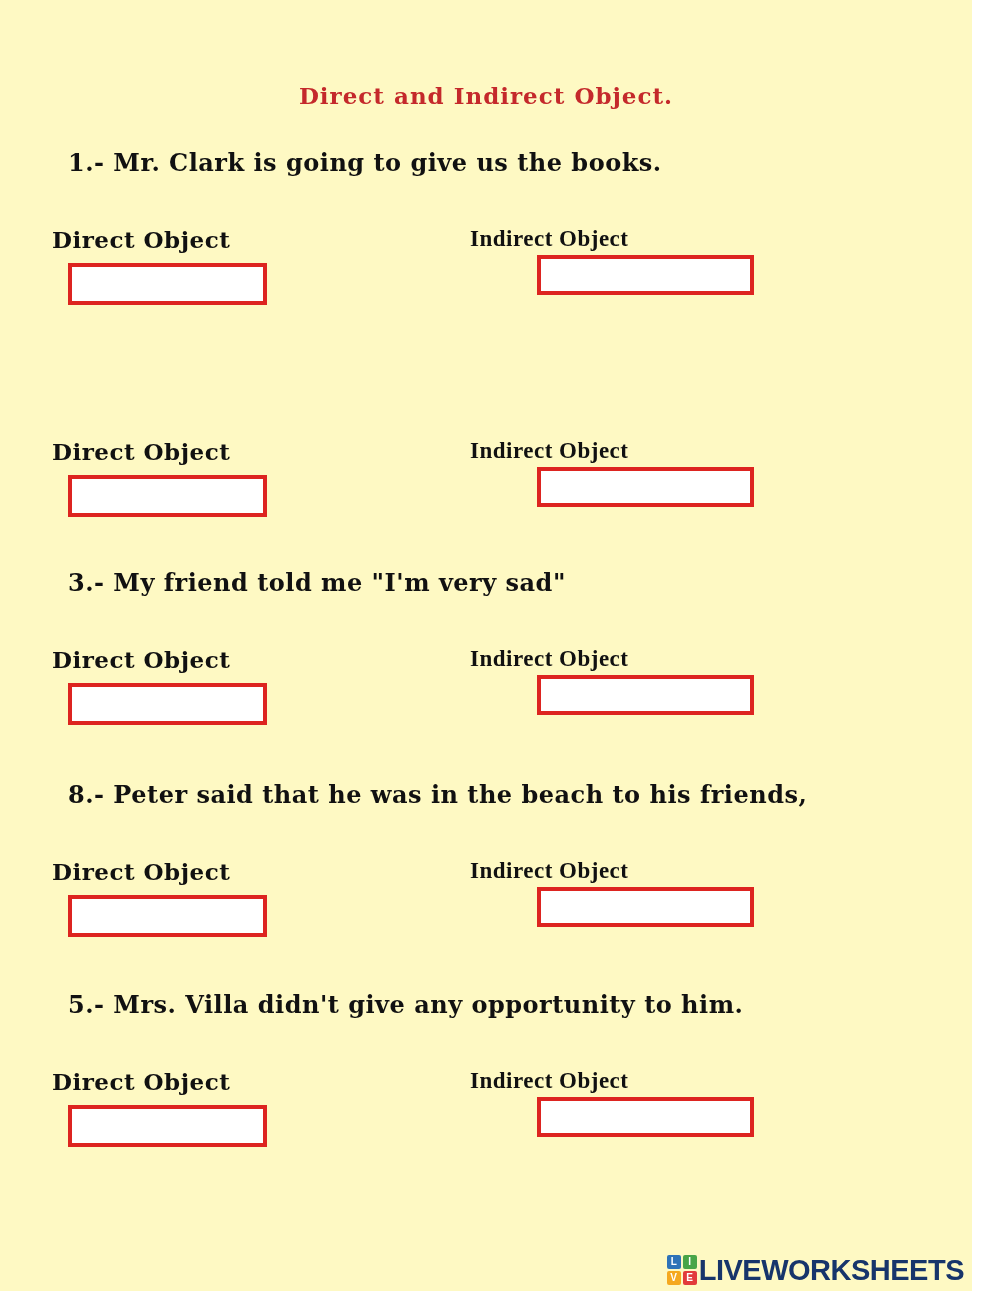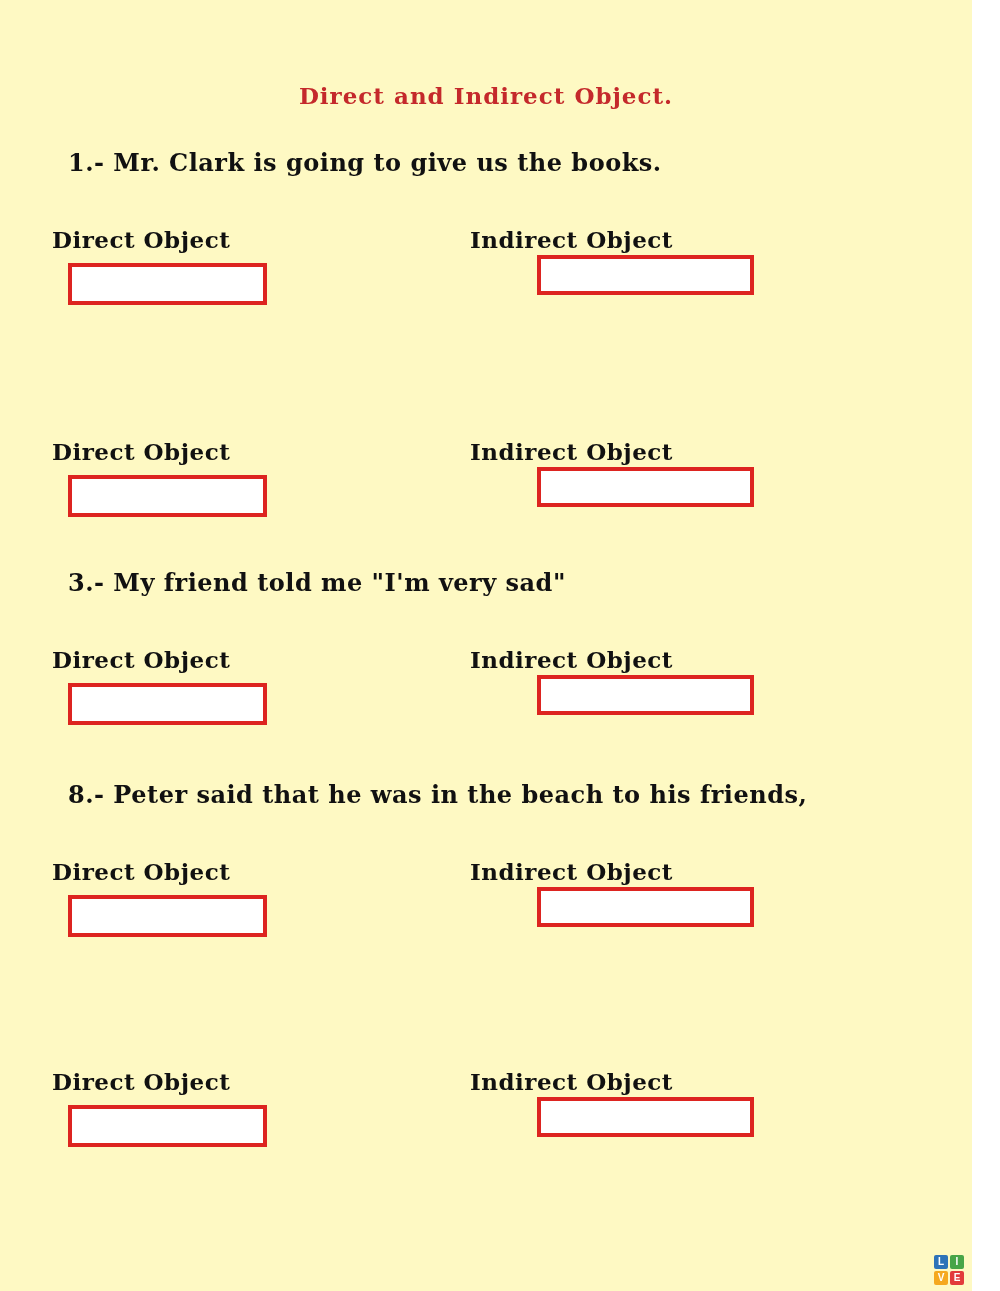--- a/index.html
+++ b/index.html
@@ -55,21 +55,21 @@
     white-space: nowrap;
   }
   .obj-label {
     position: absolute;
     top: 78px;
     font-size: 23px;
     font-weight: bold;
     letter-spacing: 0.5px;
   }
   .obj-label.direct { left: 52px; }
-  .obj-label.indirect { left: 470px; }
+  .obj-label.indirect { left: 470px; font-family: Liberation Serif, serif; }
   .answer-box {
     position: absolute;
     display: block;
     border: 4px solid var(--box-border);
     background: #ffffff;
     font-family: "DejaVu Serif", serif;
     font-size: 18px;
     padding: 0 6px;
     outline: none;
     border-radius: 0;
@@ -158,28 +158,30 @@
 
   <div class="question q4">
     <div class="sentence">8.- Peter said that he was in the beach to his friends,</div>
     <div class="obj-label direct">Direct Object</div>
     <div class="obj-label indirect">Indirect Object</div>
     <input type="text" class="answer-box direct" value="" style="">
     <input type="text" class="answer-box indirect" value="" style="">
   </div>
 
   <div class="question q5">
+    <div class="sentence">5.- Mrs. Villa didn't give any opportunity to him.</div>
     <div class="obj-label direct">Direct Object</div>
     <div class="obj-label indirect">Indirect Object</div>
     <input type="text" class="answer-box direct" value="" style="">
     <input type="text" class="answer-box indirect" value="" style="">
   </div>
 
   <div class="footer-logo">
     <div class="logo-grid">
       <div class="logo-cell l">L</div>
       <div class="logo-cell i">I</div>
       <div class="logo-cell v">V</div>
       <div class="logo-cell e">E</div>
     </div>
+    <div class="brand-text">LIVEWORKSHEETS</div>
   </div>
 
 </div>
 
 </body></html>

